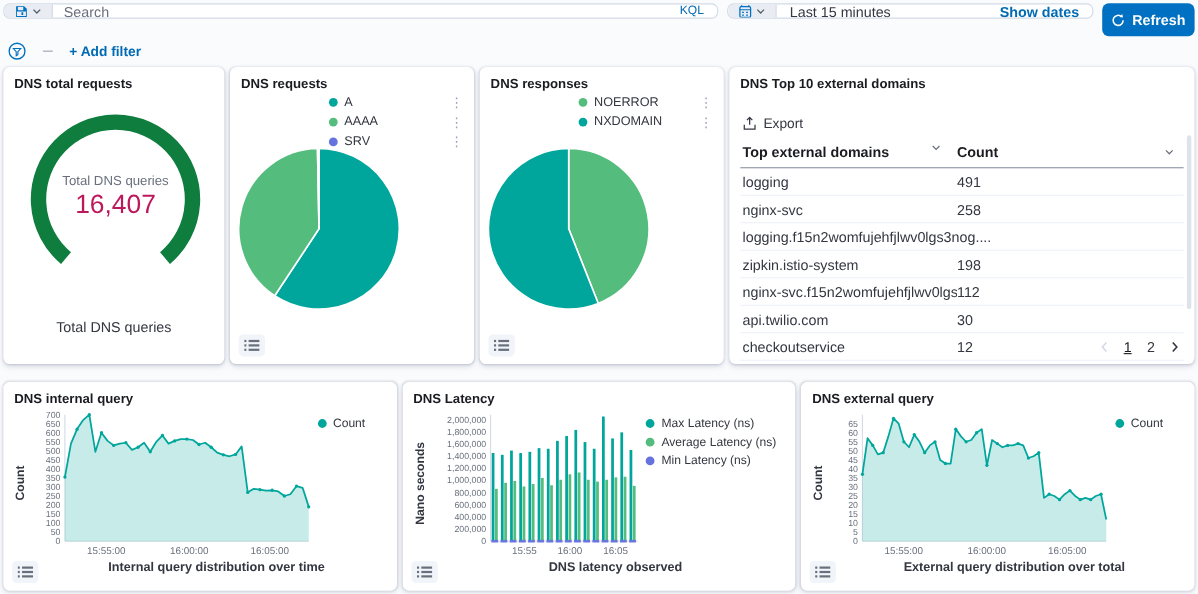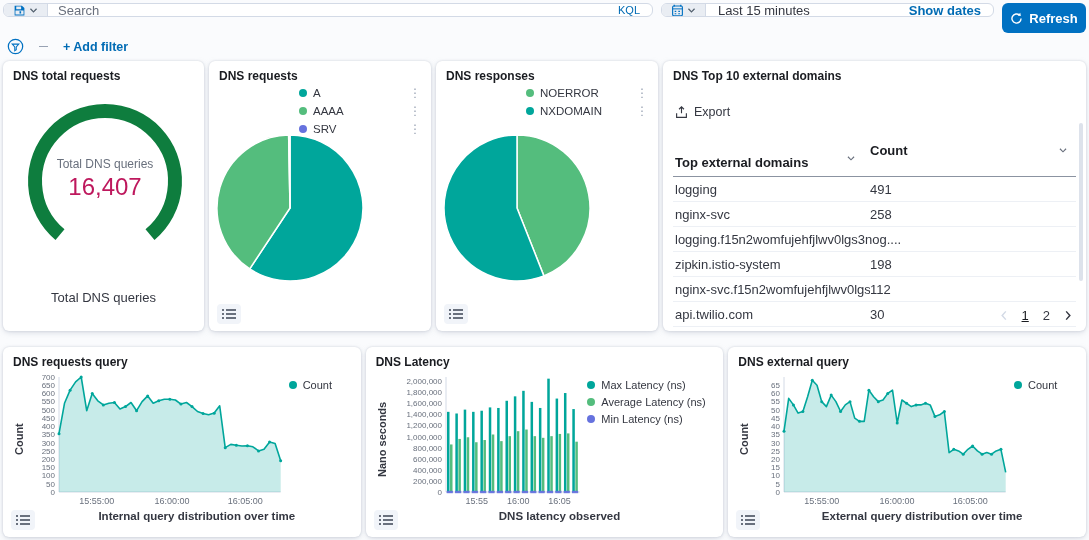--- a/index.html
+++ b/index.html
@@ -64,21 +64,21 @@
   
   .legend-toggle { position:absolute; left:8px; bottom:7px; width:24px; height:20px;
                    background:#f1f4f9; border:none; border-radius:4px; display:flex;
                    align-items:center; justify-content:center; cursor:pointer; }
 
   
   .export-row { display:flex; align-items:center; gap:6px; margin:22px 0 8px 2px;
                 font-size:12.5px; color:#343741; cursor:pointer; width:70px; }
   .thead { display:flex; align-items:center; border-bottom:1px solid #8b93a1;
            padding:4px 2px 6px; font-weight:700; font-size:13px; color:#1a1c21; }
-  .tcol1 { flex:1; display:flex; align-items:flex-start;margin-top:24px; }
+  .tcol1 { flex:1; display:flex; align-items:flex-start; }
   .tcol2 { flex:0 0 204px; display:flex; align-items:center; }
   .sort-chev { margin-left:6px; display:inline-flex; }
   .tcol1 .sort-chev { margin-left:auto; margin-right:14px; }
   .tcol2 .sort-chev { margin-left:auto; margin-right:6px; }
   .trow { display:flex; align-items:center; height:25px; border-bottom:1px solid #edf0f5;
           font-size:13px; color:#343741; padding:0 2px; }
   .trow .c1 { flex:1; white-space:nowrap; overflow:hidden; }
   .trow .c2 { flex:0 0 204px; }
   .pagination { position:absolute; right:14px; bottom:8px; display:flex; align-items:center;
                 gap:14px; font-size:13px; }
@@ -330,21 +330,21 @@
                 <polyline points="2,1.5 6,6 2,10.5" fill="none" stroke="#343741" stroke-width="1.6"></polyline>
               </svg>
           </span>
         </div>
       </div>
     </div>
 
     <div class="row2">
 
       <div class="panel">
-        <div class="ptitle">DNS requests query</div>
+        <div class="ptitle">DNS internal query</div>
         <div class="chart-body">
           <div class="ytitle">Count</div>
           <svg class="chart" viewBox="0 0 261.65625 136">
               <line x1="32" y1="6" x2="32" y2="121" stroke="#d3dae6"></line>
               <line x1="32" y1="121" x2="253.65625" y2="121" stroke="#d3dae6"></line>
               <text x="28" y="123.8" text-anchor="end" font-size="8" fill="#69707d" font-family="Liberation Sans, sans-serif">0</text>
               <text x="28" y="115.58571428571429" text-anchor="end" font-size="8" fill="#69707d" font-family="Liberation Sans, sans-serif">50</text>
               <text x="28" y="107.37142857142858" text-anchor="end" font-size="8" fill="#69707d" font-family="Liberation Sans, sans-serif">100</text>
               <text x="28" y="99.15714285714286" text-anchor="end" font-size="8" fill="#69707d" font-family="Liberation Sans, sans-serif">150</text>
               <text x="28" y="90.94285714285714" text-anchor="end" font-size="8" fill="#69707d" font-family="Liberation Sans, sans-serif">200</text>
@@ -562,21 +562,21 @@
               <circle cx="239.50797872340425" cy="83.21428571428572" r="1.5" fill="#00a69b"></circle>
               <circle cx="248.94015957446808" cy="78.28571428571428" r="1.5" fill="#00a69b"></circle>
             </svg>
           <div class="chart-legend leg-count">
               <div class="legend-item">
                 <span class="dot" style="background: rgb(0, 166, 155);"></span>
                 <span class="lbl">Count</span>
               </div>
             </div>
         </div>
-        <div class="xtitle">External query distribution over time</div>
+        <div class="xtitle">External query distribution over total</div>
         <button class="legend-toggle">
           <span class="icon">
             <svg width="14" height="12" viewBox="0 0 14 12">
                 <g fill="#69707d">
                   <rect x="0" y="1" width="2" height="2"></rect>
                   <rect x="4" y="1" width="10" height="2"></rect>
                   <rect x="0" y="5" width="2" height="2"></rect>
                   <rect x="4" y="5" width="10" height="2"></rect>
                   <rect x="0" y="9" width="2" height="2"></rect>
                   <rect x="4" y="9" width="10" height="2"></rect>

